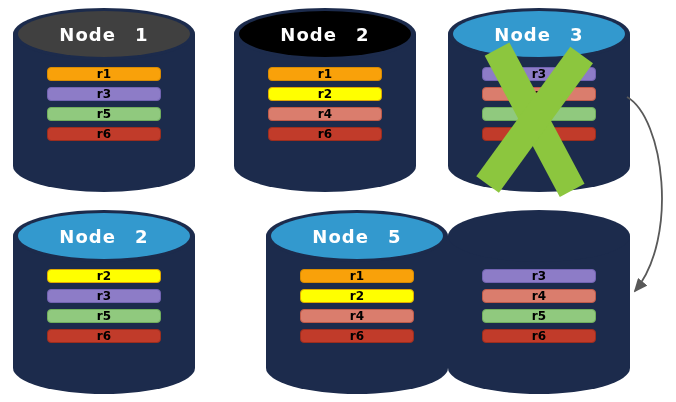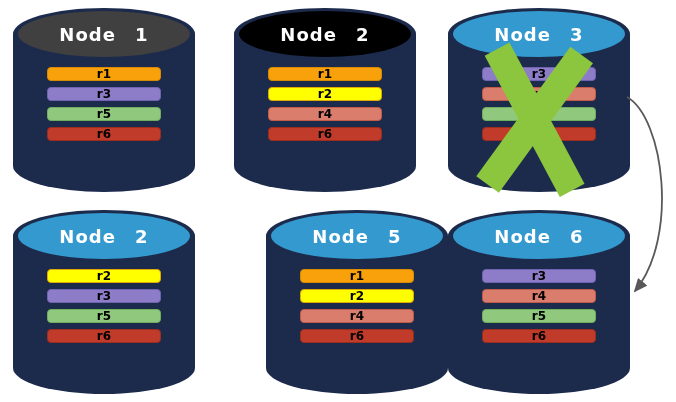--- a/index.html
+++ b/index.html
@@ -215,23 +215,20 @@
         </div>
       <div class="bar" style="background-color: rgb(193, 59, 42); border-color: rgb(156, 45, 30);">
           <span class="bar-label">r6</span>
         </div>
     </div>
   </div>
 
   <div class="node" style="left:448px; top:210px;">
     <div class="cyl-back" style="background-color: rgb(28, 43, 76);"></div>
     <div class="cyl-body" style="background-color: rgb(28, 43, 76);"></div>
-    <div class="cyl-top" style="background-color: rgb(51, 153, 206);">
-      <span class="node-title" style="color: rgb(255, 255, 255);">Node 6</span>
-    </div>
     <div class="bars">
       <div class="bar" style="background-color: rgb(141, 124, 199); border-color: rgb(114, 99, 178);">
           <span class="bar-label">r3</span>
         </div>
       <div class="bar" style="background-color: rgb(218, 125, 109); border-color: rgb(192, 90, 73);">
           <span class="bar-label">r4</span>
         </div>
       <div class="bar" style="background-color: rgb(144, 201, 126); border-color: rgb(111, 174, 92);">
           <span class="bar-label">r5</span>
         </div>

